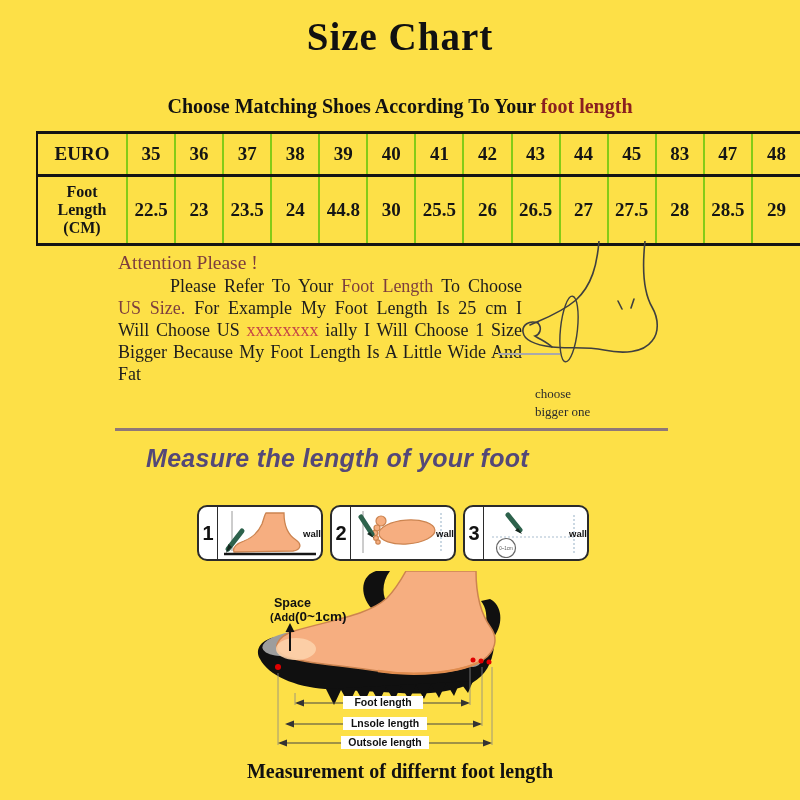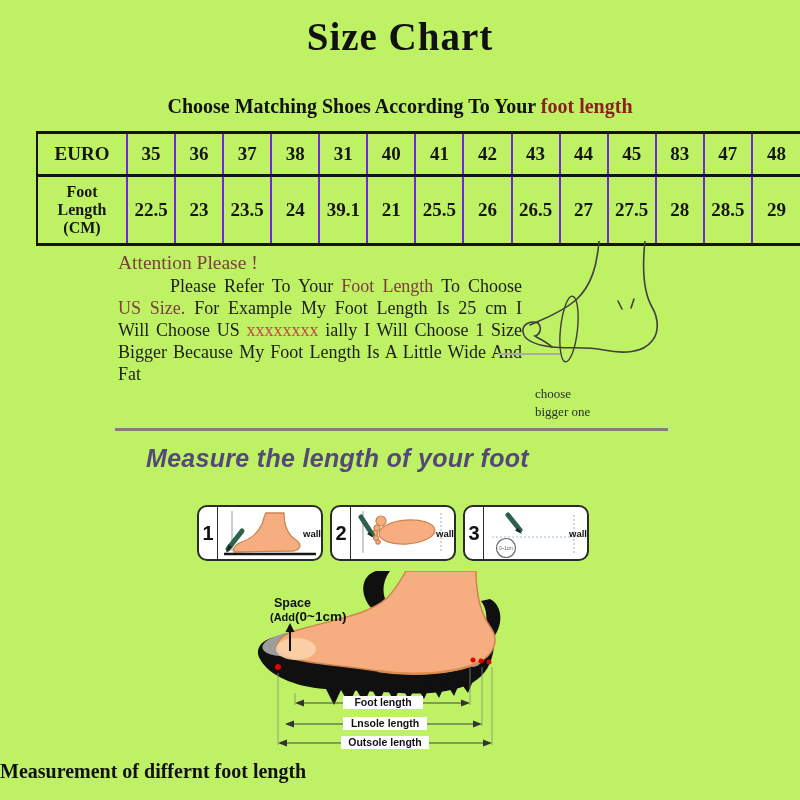--- a/index.html
+++ b/index.html
@@ -1,29 +1,29 @@
 <!DOCTYPE html>
 <html><head>
 <meta charset="utf-8">
 <style>
   html,body{margin:0;padding:0;background:#fff;}
-  .page{position:relative;width:800px;height:800px;background:#bef264;overflow:hidden;
+  .page{position:relative;width:800px;height:800px;background:#fde047;overflow:hidden;
         font-family:"Liberation Serif",serif;color:#151515;}
 
   
   .title{position:absolute;top:14px;left:0;width:800px;text-align:center;margin:0;
          font-size:39px;font-weight:bold;letter-spacing:1px;color:#111;}
   .subtitle{position:absolute;top:84px;left:0;width:800px;text-align:center;
             font-size:20px;font-weight:bold;color:#111;margin-top:11px;}
   .subtitle .red{color:#8b2020;}
 
   
   .size-table{position:absolute;top:131px;left:36px;width:764px;border-collapse:collapse;
               table-layout:fixed;font-weight:bold;}
-  .size-table td{border-right:2px solid #6d28d9;text-align:center;vertical-align:middle;
+  .size-table td{border-right:2px solid #84cc16;text-align:center;vertical-align:middle;
                  font-size:19px;padding:0;}
   .size-table td:last-child{border-right:none;margin-top:40px;}
   .size-table td:first-child{border-left:2px solid #141414;}
   .size-table tr{border-top:3px solid #141414;}
   .size-table tr:last-child{border-bottom:3px solid #141414;padding-left:20px;}
   .size-table .row-euro td{height:40px;}
   .size-table .row-foot td{height:66px;}
   .size-table col.col-head{width:90px;}
   .hcell-lines{font-size:16px;line-height:1.12;}
 
@@ -59,21 +59,21 @@
   .wall{position:absolute;right:0px;top:50%;transform:translateY(-50%);
         font-family:"Liberation Sans",sans-serif;font-weight:bold;font-size:9.5px;color:#111;}
 
   
   .shoe-diagram{position:absolute;top:571px;left:240px;}
   .shoe-label{font-family:"Liberation Sans",sans-serif;font-weight:bold;fill:#111;}
   .dim-label{font-family:"Liberation Sans",sans-serif;font-weight:bold;font-size:10.5px;fill:#111;}
   .circle-label{font-family:"Liberation Sans",sans-serif;font-size:4.5px;fill:#555;}
 
   
-  .footer-caption{position:absolute;top:760px;left:0;width:800px;
+  .footer-caption{position:absolute;top:760px;left:0;width:800px;text-align:center;
                   font-size:20px;font-weight:bold;color:#111;}
 </style>
 </head>
 <body>
 
 <div class="page">
 
   <h1 class="title">Size Chart</h1>
 
   <div class="subtitle"><span>Choose Matching Shoes According To Your </span><span class="red">foot length</span></div>
@@ -96,21 +96,21 @@
         <col>
         <col>
       </colgroup>
     <tbody>
         <tr class="row-euro">
       <td>EURO</td>
       <td>35</td>
       <td>36</td>
       <td>37</td>
       <td>38</td>
-      <td>31</td>
+      <td>39</td>
       <td>40</td>
       <td>41</td>
       <td>42</td>
       <td>43</td>
       <td>44</td>
       <td>45</td>
       <td>83</td>
       <td>47</td>
       <td>48</td>
     </tr>
@@ -119,22 +119,22 @@
         <div class="hcell-lines">
           <div>Foot</div>
           <div>Length</div>
           <div>(CM)</div>
         </div>
       </td>
       <td>22.5</td>
       <td>23</td>
       <td>23.5</td>
       <td>24</td>
-      <td>39.1</td>
-      <td>21</td>
+      <td>44.8</td>
+      <td>30</td>
       <td>25.5</td>
       <td>26</td>
       <td>26.5</td>
       <td>27</td>
       <td>27.5</td>
       <td>28</td>
       <td>28.5</td>
       <td>29</td>
     </tr>
   </tbody>

